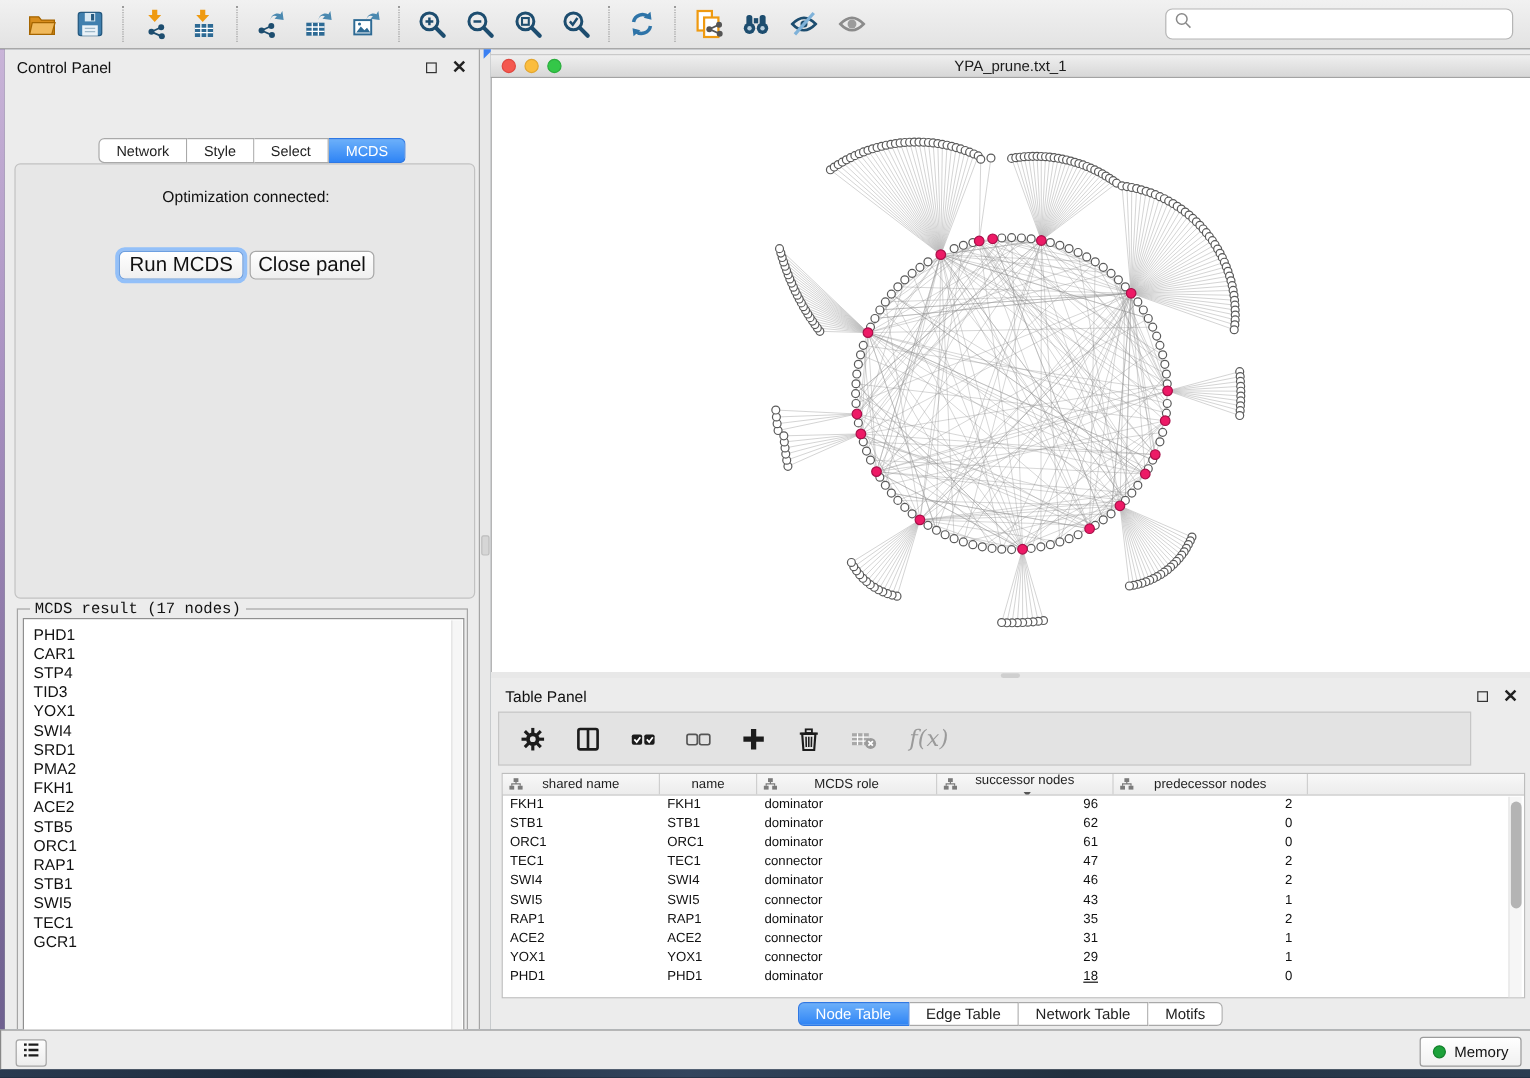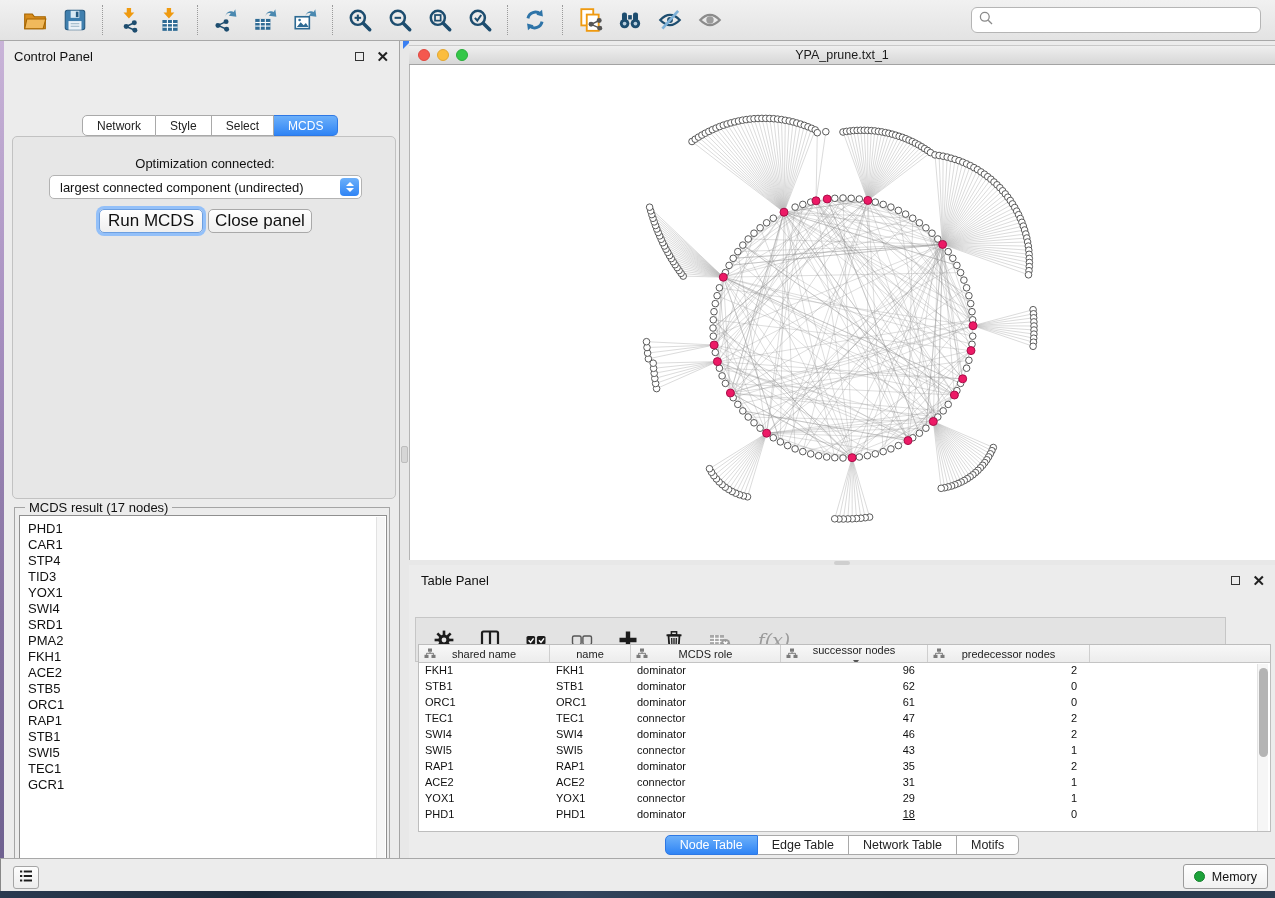--- a/index.html
+++ b/index.html
@@ -49,21 +49,21 @@
   .stepper i { width:0; height:0; border-left:4px solid transparent; border-right:4px solid transparent; }
   .stepper .up { border-bottom:4px solid #fff; }
   .stepper .dn { border-top:4px solid #fff; }
   .btn { background:linear-gradient(#ffffff,#efefef); border:1px solid #a9a9a9; border-radius:5px;
     font-size:17px; color:#111; height:24px; display:inline-flex; align-items:center; justify-content:center; }
   .btn.focused { box-shadow:0 0 0 3px #93c0f9; border-color:#6d9fe0; }
   .run-btn { left:86px; top:72px; width:104px; }
   .closep-btn { left:195px; top:72px; width:104px; }
 
   .result-group { left:10px; top:466px; width:376px; height:372px; border:1px solid #a5a5a5; }
-  .result-title { position:absolute; left:10px; top:-8px; background:#ececec; padding:0 4px; font-size:13px; color:#111; }
+  .result-title { position:absolute; left:10px; top:-8px; background:#ececec; padding:0 4px; font-size:13px; color:#111;font-family:Liberation Mono, monospace; }
   .result-list { position:absolute; left:4px; top:7px; width:368px; height:361px; background:#fff;
     border:1px solid #8f8f8f; overflow:hidden; }
   .result-scroll { position:absolute; right:1px; top:1px; width:9px; height:359px; background:#f6f6f6; border-left:1px solid #e2e2e2; }
   .result-items { padding:5px 0 0 8px; font-size:13px; color:#111; line-height:16px; }
 
   
   .v-splitter { left:400px; top:41px; width:9px; height:817px; background:#e8e8e8; }
   .v-grip { position:absolute; left:1px; top:405px; width:7px; height:17px; background:#d6d6d6;
     border:1px solid #bdbdbd; border-radius:2px; }
   .blue-corner { left:403px; top:41px; width:0; height:0;
@@ -80,21 +80,21 @@
   .light { width:12px; height:12px; border-radius:50%; }
   .light.red { background:#f4584f; border:1px solid #df4840; }
   .light.yellow { background:#fbbd3e; border:1px solid #e2a630; }
   .light.green { background:#34c748; border:1px solid #2aad3c; }
   .net-title { position:absolute; left:0; width:866px; text-align:center; font-size:12.5px; color:#1c1c1c; }
   .net-canvas { position:absolute; left:0; top:24px; width:866px; height:495px; background:#fff; border-left:1px solid #b5b5b5; }
 
   
   .table-panel { left:409px; top:565px; width:866px; height:293px; background:#ececec; }
   .tp-toolbar { position:absolute; left:6px; top:28px; width:811px; height:45px; background:#e3e3e3;
-    border:1px solid #c6c6c6; display:flex; align-items:center; gap:22px; padding-left:16px;margin-top:24px; }
+    border:1px solid #c6c6c6; display:flex; align-items:center; gap:22px; padding-left:16px; }
   .tp-ico { width:24px; height:24px; display:flex; align-items:center; justify-content:center; }
   .fx { font-family:"DejaVu Serif", serif; font-style:italic; font-size:19px; color:#9a9a9a; }
 
   .grid { position:absolute; left:9px; top:79px; width:853px; height:188px; background:#fff; border:1px solid #bdbdbd; }
   .grid-header { display:flex; height:18px; background:linear-gradient(#f8f8f8,#ececec); border-bottom:1px solid #c4c4c4; }
   .gh-cell { position:relative; display:flex; align-items:center; justify-content:center; gap:4px;
     font-size:11px; color:#222; border-right:1px solid #cfcfcf; overflow:hidden; }
   .gh-cell .shared-ico { position:absolute; left:5px; top:3px; }
   .sort-chev { width:0; height:0; border-left:3.5px solid transparent; border-right:3.5px solid transparent; border-top:4px solid #555; margin-left:3px; }
   .grid-row { display:flex; height:16px; font-size:11px; color:#111; }
@@ -311,27 +311,20 @@
       <span class="close-ico">✕</span>
     </div>
     <div class="abs cp-tabs" id="cp-tabs">
         <div class="tab">Network</div>
         <div class="tab">Style</div>
         <div class="tab">Select</div>
         <div class="tab active">MCDS</div>
       </div>
     <div class="abs cp-body">
       <div class="abs opt-label">Optimization connected:</div>
-      <div class="abs criterion">
-        <span>largest connected component (undirected)</span>
-        <span class="stepper">
-            <i class="up"></i>
-            <i class="dn"></i>
-          </span>
-      </div>
       <button class="abs btn focused run-btn">Run MCDS</button>
       <button class="abs btn closep-btn">Close panel</button>
     </div>
     <div class="abs result-group">
       <span class="result-title">MCDS result (17 nodes)</span>
       <div class="result-list">
         <div class="result-items" id="mcds-items">
             <div>PHD1</div>
             <div>CAR1</div>
             <div>STP4</div>

